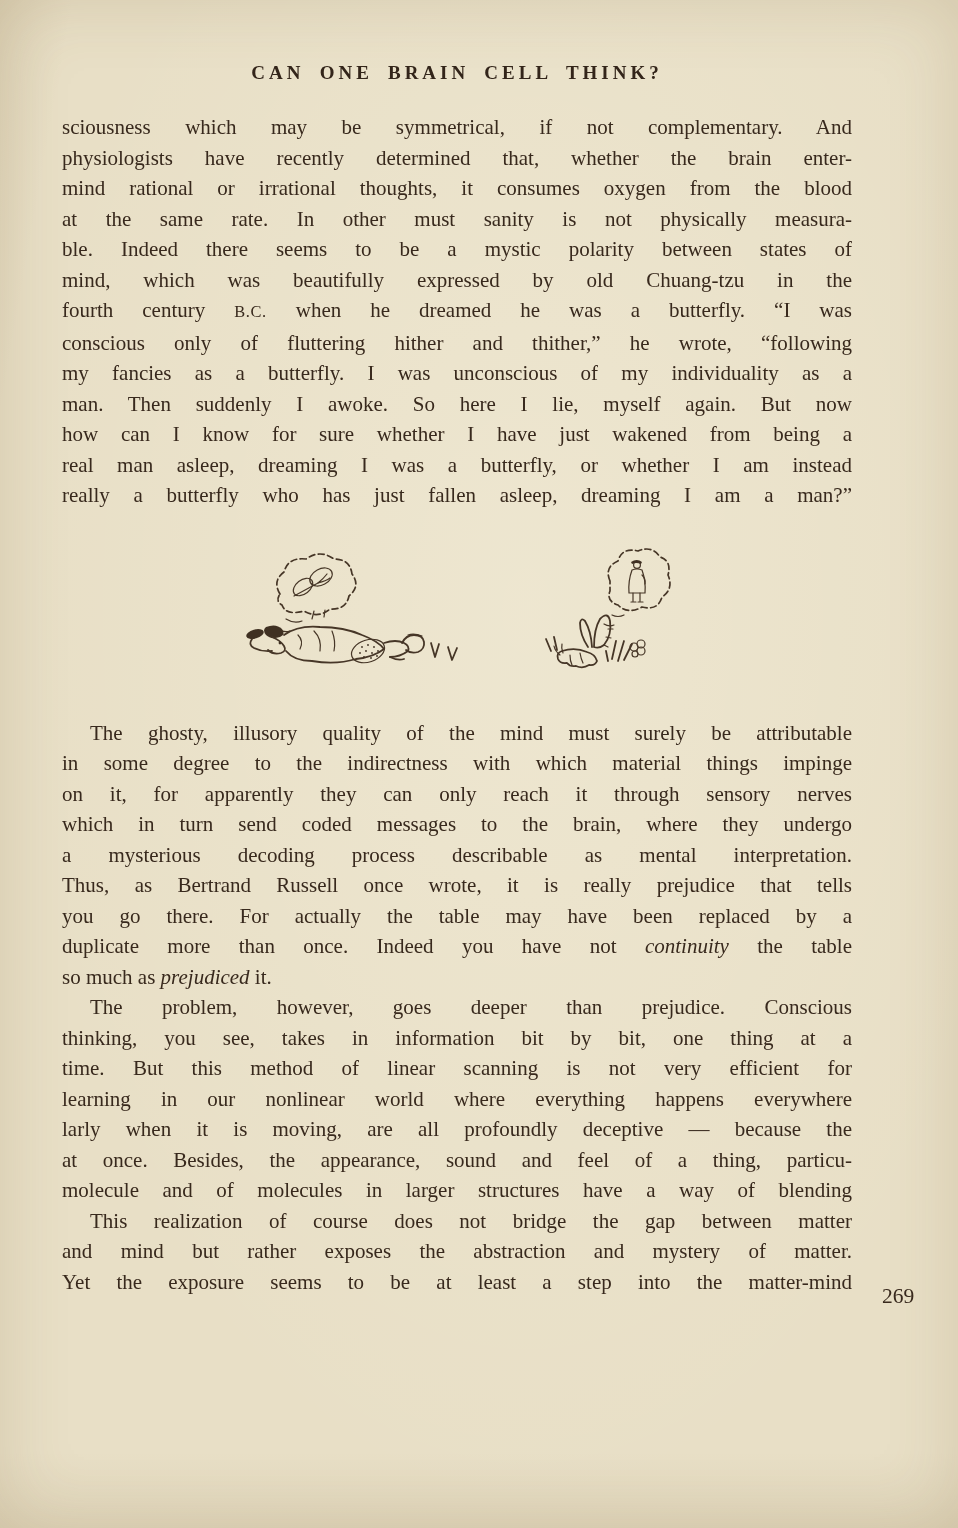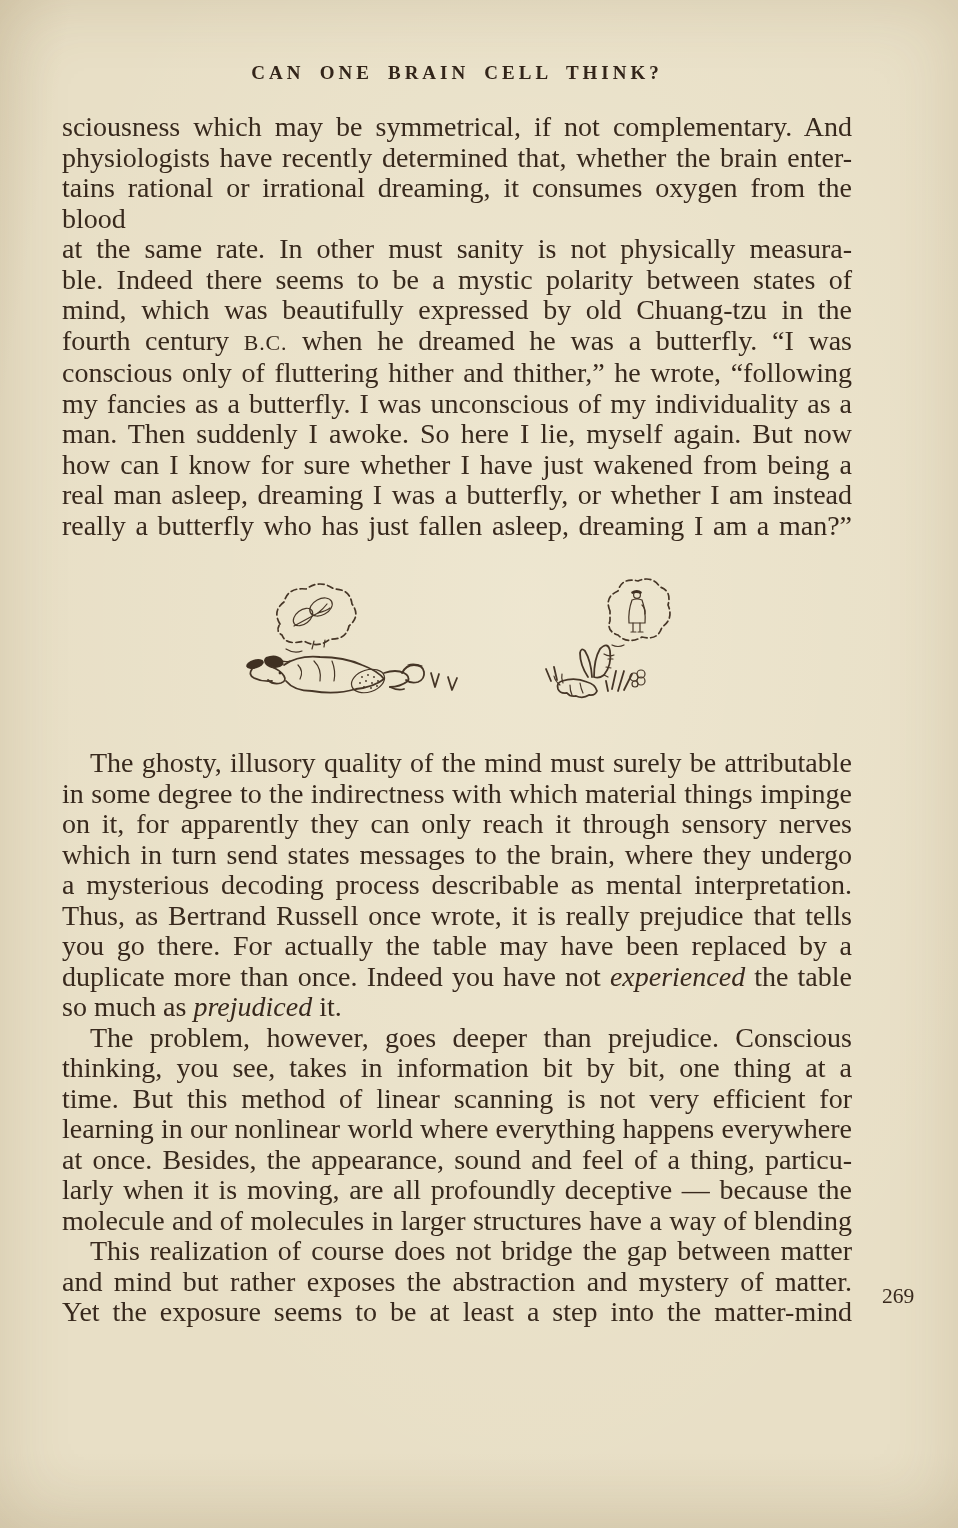--- a/index.html
+++ b/index.html
@@ -18,21 +18,21 @@
   }
   .running-head {
     position:absolute; top:62px; left:62px; width:790px;
     text-align:center;
     font-size:19px; font-weight:700;
     letter-spacing:0.21em; word-spacing:0.34em;
     color:#33251a;
   }
   .text-column {
     position:absolute; left:62px; top:112px; width:790px;
-    font-size:28px; line-height:30.5px;
+    font-size:21px; line-height:30.5px;
     color:#38291d;
   }
   .para { margin:0; }
   .line { text-align:justify; text-align-last:justify; }
   .line.last { text-align-last:left; }
   .indent .line:first-child { text-indent:28px; }
   .it { font-style:italic; }
   .sc { font-size:0.78em; letter-spacing:0.04em;margin-top:28px; }
   .illustration-row {
     width:455px; height:158px;
@@ -52,21 +52,21 @@
 
 <div class="page">
 
   <div class="running-head">CAN ONE BRAIN CELL THINK?</div>
 
   <div class="text-column">
 
     <div class="para">
         <div class="line"><span>sciousness which may be symmetrical, if not complementary.  And</span></div>
         <div class="line"><span>physiologists have recently determined that, whether the brain enter-</span></div>
-        <div class="line"><span>tains rational or irrational dreaming, it consumes oxygen from the blood</span></div>
+        <div class="line"><span>mind rational or irrational thoughts, it consumes oxygen from the blood</span></div>
         <div class="line"><span>at the same rate.  In other must sanity is not physically measura-</span></div>
         <div class="line"><span>ble.  Indeed there seems to be a mystic polarity between states of</span></div>
         <div class="line"><span>mind, which was beautifully expressed by old Chuang-tzu in the</span></div>
         <div class="line"><span>fourth century </span><span class="sc">B.C.</span><span> when he dreamed he was a butterfly.  “I was</span></div>
         <div class="line"><span>conscious only of fluttering hither and thither,” he wrote, “following</span></div>
         <div class="line"><span>my fancies as a butterfly.  I was unconscious of my individuality as a</span></div>
         <div class="line"><span>man.  Then suddenly I awoke.  So here I lie, myself again.  But now</span></div>
         <div class="line"><span>how can I know for sure whether I have just wakened from being a</span></div>
         <div class="line"><span>real man asleep, dreaming I was a butterfly, or whether I am instead</span></div>
         <div class="line"><span>really a butterfly who has just fallen asleep, dreaming I am a man?”</span></div>
@@ -144,35 +144,35 @@
               <circle cx="407" cy="115" r="3"></circle>
           </g>
         </g>
       </svg>
     </div>
 
     <div class="para indent">
         <div class="line"><span>The ghosty, illusory quality of the mind must surely be attributable</span></div>
         <div class="line"><span>in some degree to the indirectness with which material things impinge</span></div>
         <div class="line"><span>on it, for apparently they can only reach it through sensory nerves</span></div>
-        <div class="line"><span>which in turn send states messages to the brain, where they undergo</span></div>
+        <div class="line"><span>which in turn send coded messages to the brain, where they undergo</span></div>
         <div class="line"><span>a mysterious decoding process describable as mental interpretation.</span></div>
         <div class="line"><span>Thus, as Bertrand Russell once wrote, it is really prejudice that tells</span></div>
         <div class="line"><span>you go there.  For actually the table may have been replaced by a</span></div>
-        <div class="line"><span>duplicate more than once.  Indeed you have not </span><span class="it">experienced</span><span> the table</span></div>
+        <div class="line"><span>duplicate more than once.  Indeed you have not </span><span class="it">continuity</span><span> the table</span></div>
         <div class="line last"><span>so much as </span><span class="it">prejudiced</span><span> it.</span></div>
       </div>
 
     <div class="para indent">
         <div class="line"><span>The problem, however, goes deeper than prejudice.  Conscious</span></div>
         <div class="line"><span>thinking, you see, takes in information bit by bit, one thing at a</span></div>
         <div class="line"><span>time.  But this method of linear scanning is not very efficient for</span></div>
         <div class="line"><span>learning in our nonlinear world where everything happens everywhere</span></div>
+        <div class="line"><span>larly when it is moving, are all profoundly deceptive — because the</span></div>
         <div class="line"><span>at once.  Besides, the appearance, sound and feel of a thing, particu-</span></div>
-        <div class="line"><span>larly when it is moving, are all profoundly deceptive — because the</span></div>
         <div class="line"><span>molecule and of molecules in larger structures have a way of blending</span></div>
       </div>
 
     <div class="para indent">
         <div class="line"><span>This realization of course does not bridge the gap between matter</span></div>
         <div class="line"><span>and mind but rather exposes the abstraction and mystery of matter.</span></div>
         <div class="line"><span>Yet the exposure seems to be at least a step into the matter-mind</span></div>
       </div>
 
   </div>

